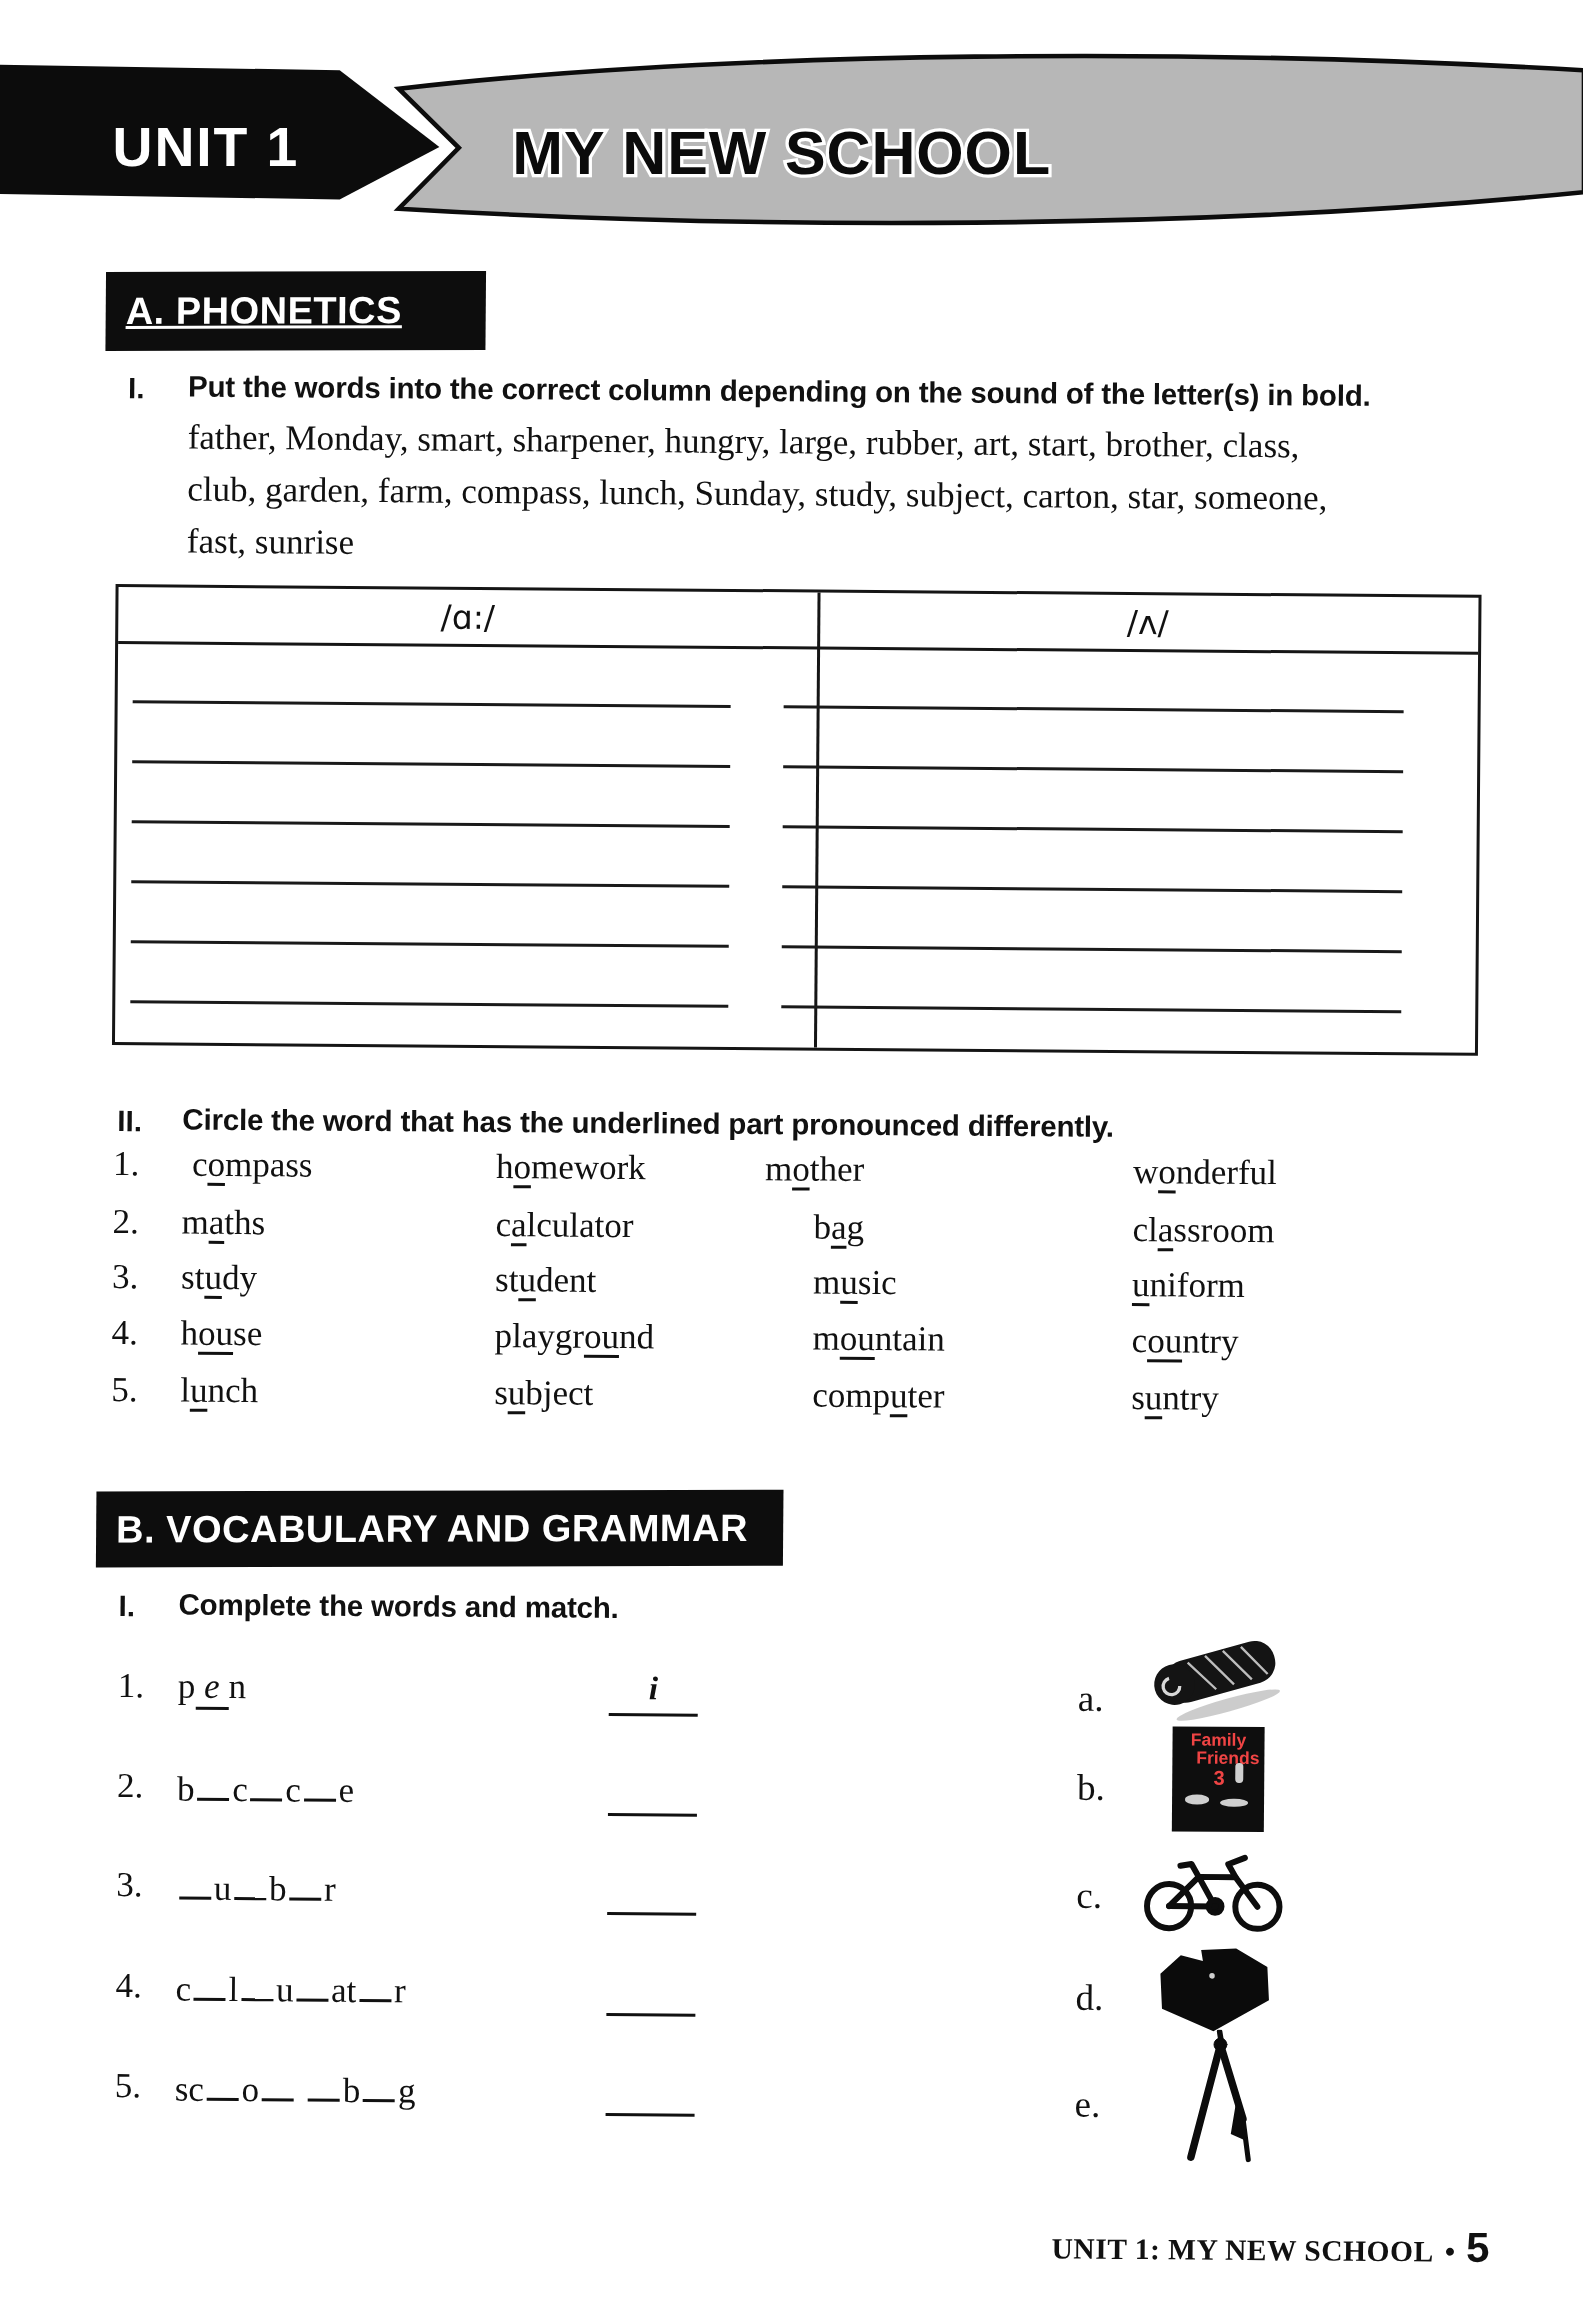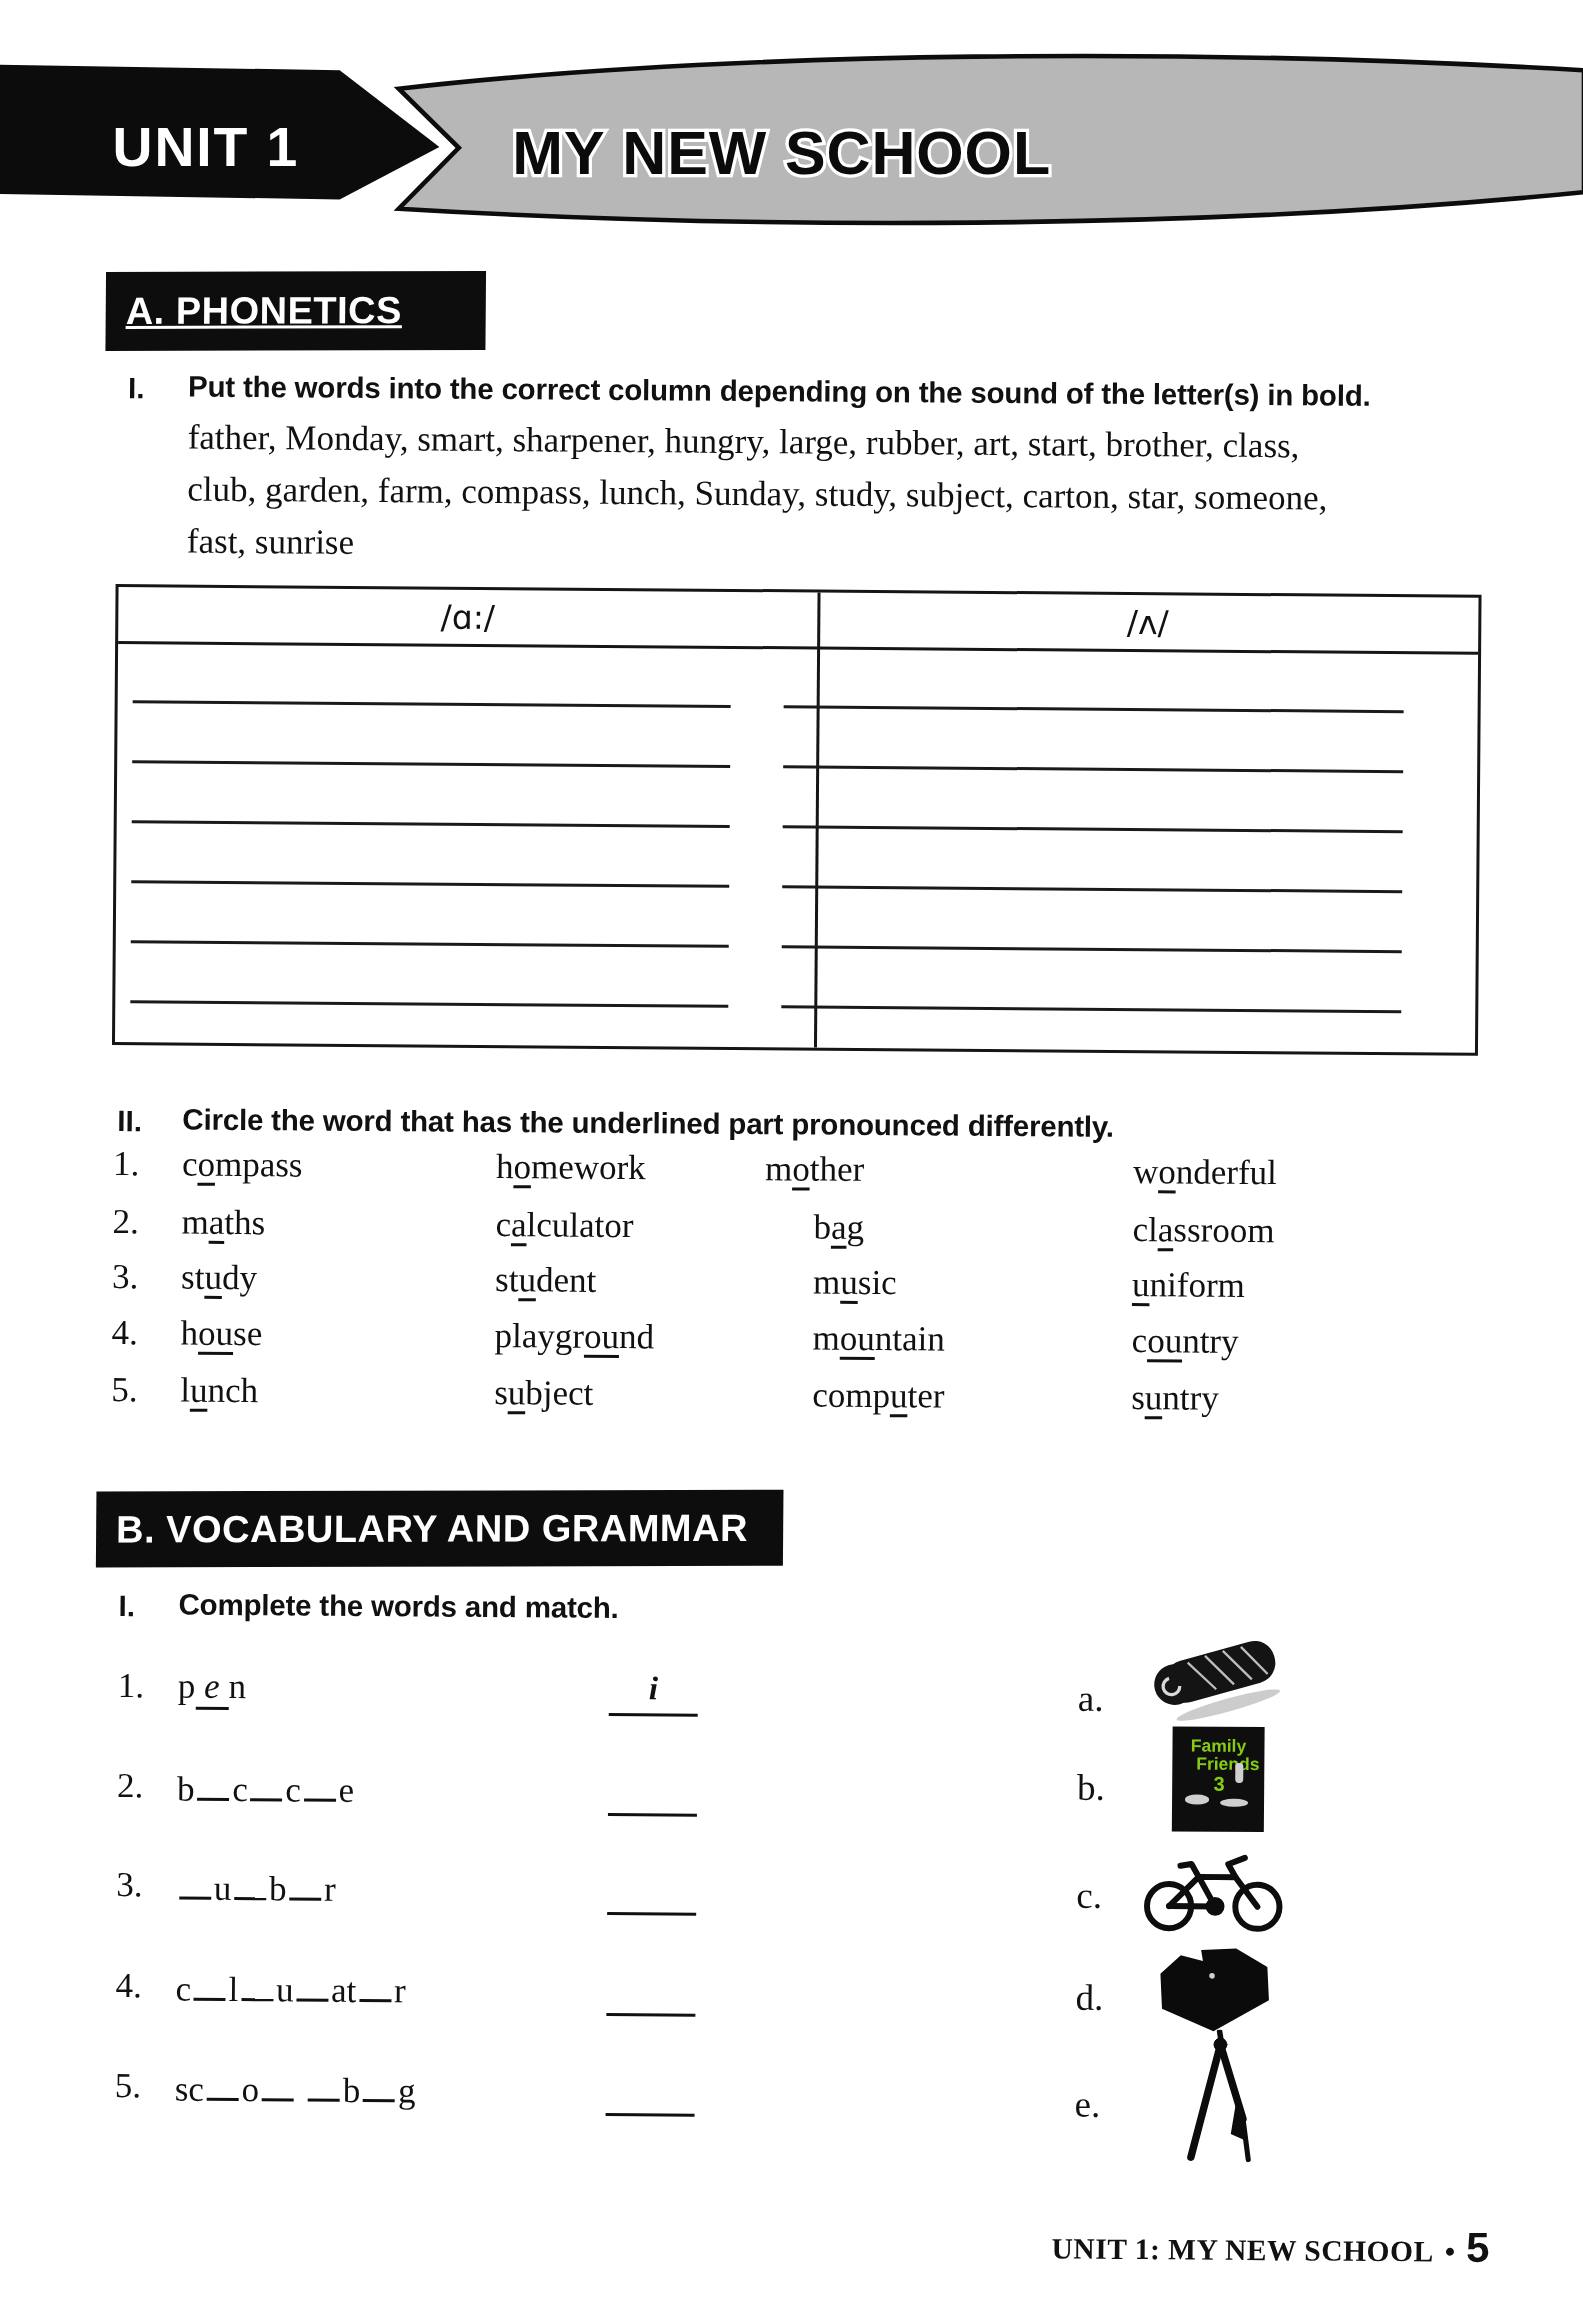--- a/index.html
+++ b/index.html
@@ -54,21 +54,21 @@
   .fillblank{display:inline-block; min-width:29.5px; text-align:center;
     border-bottom:3.2px solid #111; font-style:italic; padding:0 1.8px;}
   .answer-slot{position:absolute; left:620px; width:89px; height:43px;
     border-bottom:3.2px solid #111; text-align:center;
     font-family:"Liberation Serif",serif; font-style:italic; font-size:33px; font-weight:bold;}
   .opt-letter{position:absolute; left:1089px; font-family:"Liberation Serif",serif; font-size:37px;}
   .opt-img{position:absolute;}
 
   
   .book{position:absolute; left:1184px; top:1718px; width:92px; height:105px; background:#0e0e0e;
-    color:#84cc16; text-align:center; box-sizing:border-box; padding-top:11px;}
+    color:#ef4444; text-align:center; box-sizing:border-box; padding-top:5px;}
   .book .l1{font-weight:bold; font-size:17.5px; line-height:17.5px; display:block;}
   .book .l2{font-weight:bold; font-size:17.5px; line-height:17.5px; display:inline-block;margin-left:19px;}
   .book .n3{font-weight:bold; font-size:20px; vertical-align:top; margin-left:1.8px;}
   .book .figs{position:absolute; left:0; bottom:7.4px; width:100%; height:31px;}
   .book .figs i{position:absolute; background:#cfcfcf; border-radius:50%;}
 
   .footer{position:absolute; right:79px; top:2213px; white-space:nowrap;
     font-family:"Liberation Serif",serif; font-weight:bold;}
   .footer .ft{font-size:29.5px; letter-spacing:0.5px;}
   .footer .fb{font-size:29.5px; margin:0 7.4px;}
@@ -120,21 +120,21 @@
           <div class="write-line" style="left: 666px; top: 413px; width: 620px;"></div>
         </div>
     </div>
 
     <div class="numeral" style="left:124px; top:1104px;">II.</div>
     <div class="instr" style="left:189px; top:1102px;">Circle the word that has the underlined part pronounced differently.</div>
 
     <div id="p2-rows">
         <div class="p2-row" style="top: 1144px;">
           <span class="p2-num">1.</span>
-          <span class="p2-word" style="left: 189px; font-family: Liberation Serif, serif;"><span>c</span><span class="ul">o</span><span>mpass</span></span>
+          <span class="p2-word" style="left: 199px; font-family: Liberation Serif, serif;"><span>c</span><span class="ul">o</span><span>mpass</span></span>
           <span class="p2-word" style="left: 503px;"><span>h</span><span class="ul">o</span><span>mework</span></span>
           <span class="p2-word" style="left: 772px;"><span>m</span><span class="ul">o</span><span>ther</span></span>
           <span class="p2-word" style="left: 1140px;"><span>w</span><span class="ul">o</span><span>nderful</span></span>
         </div>
         <div class="p2-row" style="top: 1202px;">
           <span class="p2-num">2.</span>
           <span class="p2-word" style="left: 189px;"><span>m</span><span class="ul">a</span><span>ths</span></span>
           <span class="p2-word" style="left: 503px;"><span>c</span><span class="ul">a</span><span>lculator</span></span>
           <span class="p2-word" style="left: 821px;"><span>b</span><span class="ul">a</span><span>g</span></span>
           <span class="p2-word" style="left: 1140px;"><span>cl</span><span class="ul">a</span><span>ssroom</span></span>

